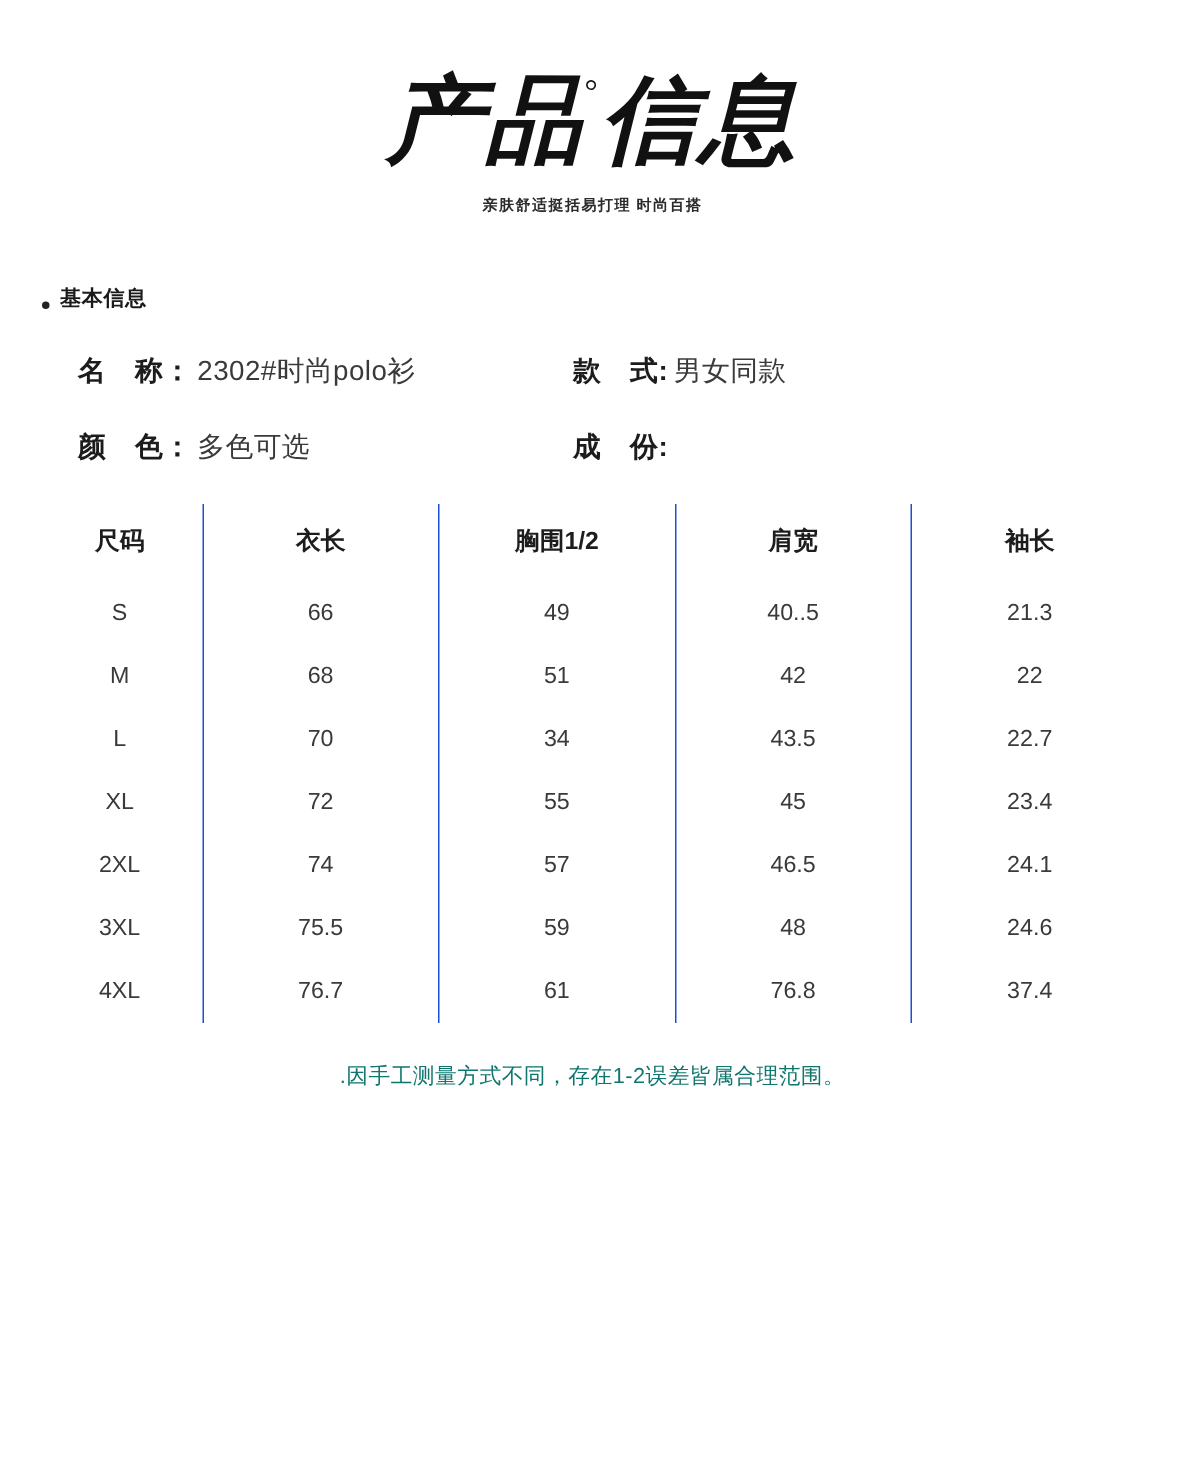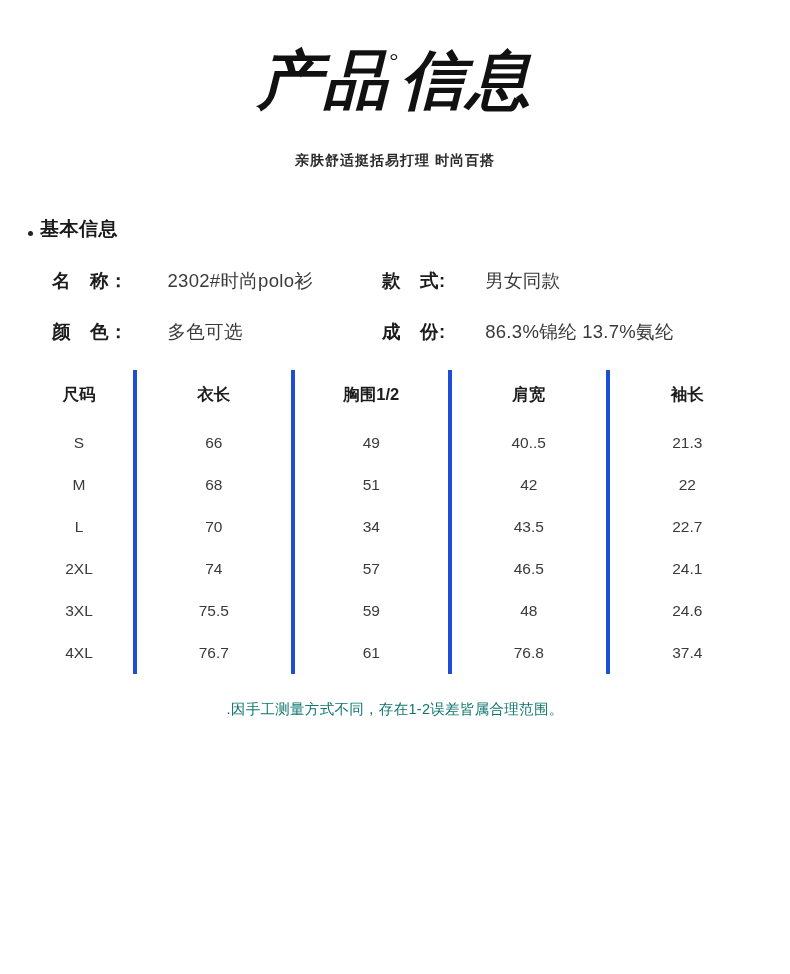--- a/index.html
+++ b/index.html
@@ -41,22 +41,22 @@
   .main-title .deg {
     font-size: 22px;
     vertical-align: super;
     font-style: normal;
     font-weight: normal;
     position: relative;
     top: -12px;
     color: #111;
   }
   .subtitle {
-    margin-top: 34px;
-    font-size: 14px;
+    margin-top: 12px;
+    font-size: 10px;
     font-weight: bold;
     color: #2b2b2b;
     letter-spacing: 1px;
   }
 
   
   .section-head {
     display: flex;
     align-items: center;
     margin-left: 28px;
@@ -65,21 +65,21 @@
   .section-head .dot {
     width: 5px;
     height: 5px;
     border-radius: 50%;
     background: #222;
     margin-right: 7px;
     margin-top: 10px;
     flex: 0 0 auto;
   }
   .section-head .txt {
-    font-size: 19px;
+    font-size: 14px;
     font-weight: bold;
     color: #1a1a1a;
     letter-spacing: 0.5px;
   }
 
   
   .basic-info {
     margin-top: 26px;
     padding-left: 52px;
     padding-right: 40px;
@@ -102,34 +102,33 @@
     letter-spacing: 0.5px;
   }
   .info-cell .colon {
     font-weight: bold;
     color: #1c1c1c;
     margin-right: 4px;
   }
   .info-cell .value {
     color: #3a3a3a;
     letter-spacing: 0.3px;
-    margin-left: 36px;
   }
 
   
   .size-table {
     margin-top: 22px;
     width: 740px;
     margin-left: 25px;
     border-collapse: collapse;
     table-layout: fixed;
   }
   .size-table th, .size-table td {
     text-align: center;
-    border-right: 4px solid #1d4ed8;
+    border-right: 1px solid #1d4ed8;
     color: #3a3a3a;
     font-weight: normal;
   }
   .size-table th {
     font-size: 16.5px;
     font-weight: bold;
     color: #1d1d1d;
     padding: 14px 0 16px 0;
   }
   .size-table td {
@@ -179,21 +178,20 @@
     </div>
     <div class="info-row">
       <div class="info-cell left">
         <span class="label">颜　色</span>
         <span class="colon">：</span>
         <span class="value">多色可选</span>
       </div>
       <div class="info-cell">
         <span class="label">成　份</span>
         <span class="colon">:</span>
-        <span class="value">86.3%锦纶 13.7%氨纶</span>
       </div>
     </div>
   </div>
 
 
   <table class="size-table">
     <colgroup>
       <col class="c0">
         <col>
         <col>
@@ -225,20 +223,27 @@
         <td>22</td>
       </tr>
       <tr>
         <td>L</td>
         <td>70</td>
         <td>34</td>
         <td>43.5</td>
         <td>22.7</td>
       </tr>
       <tr>
+        <td>XL</td>
+        <td>72</td>
+        <td>55</td>
+        <td>45</td>
+        <td>23.4</td>
+      </tr>
+      <tr>
         <td>2XL</td>
         <td>74</td>
         <td>57</td>
         <td>46.5</td>
         <td>24.1</td>
       </tr>
       <tr>
         <td>3XL</td>
         <td>75.5</td>
         <td>59</td>

